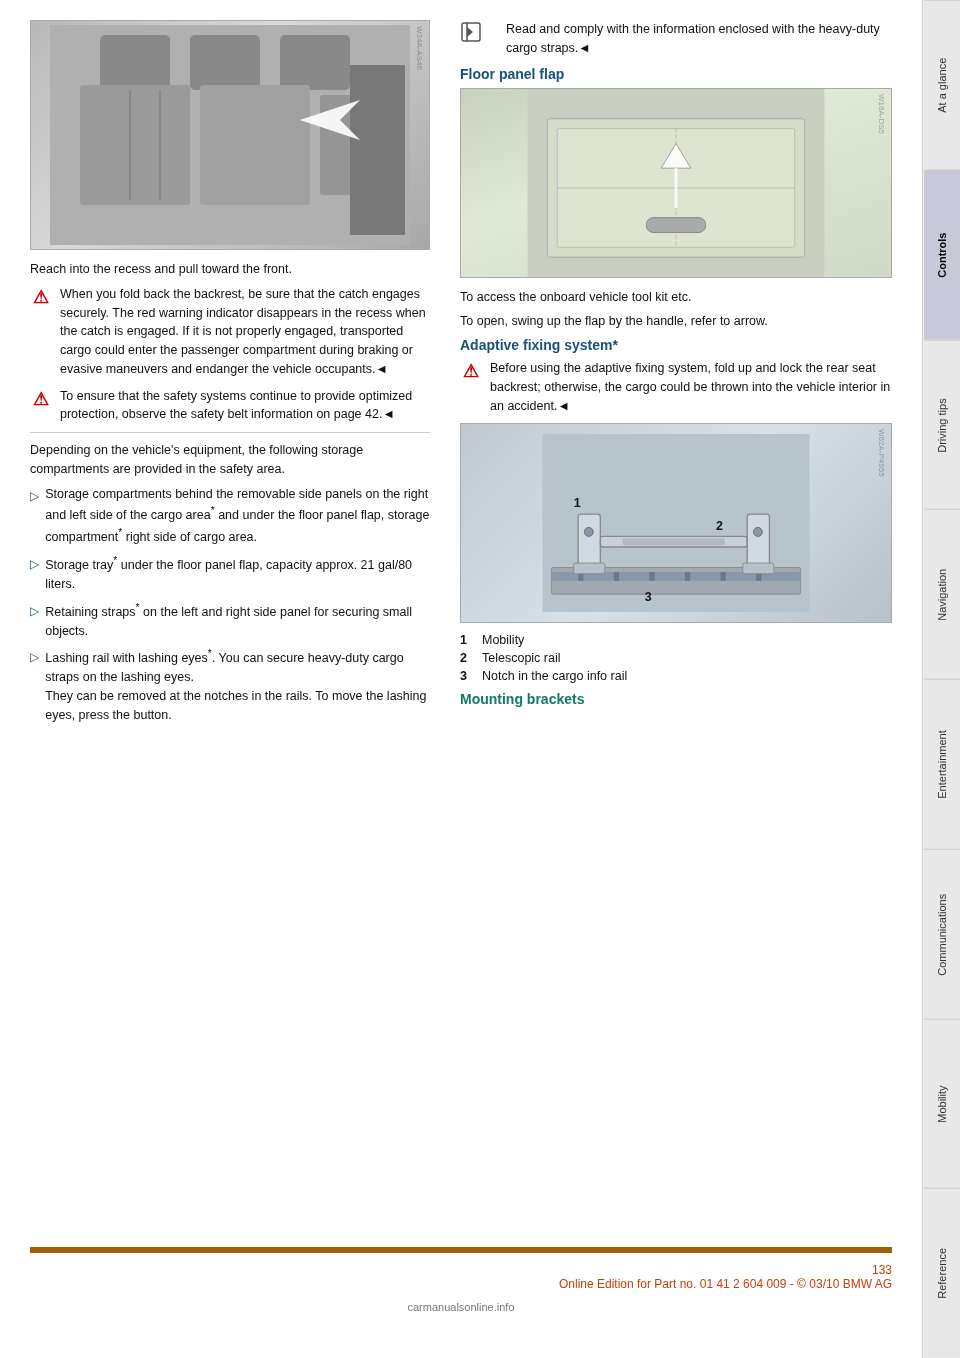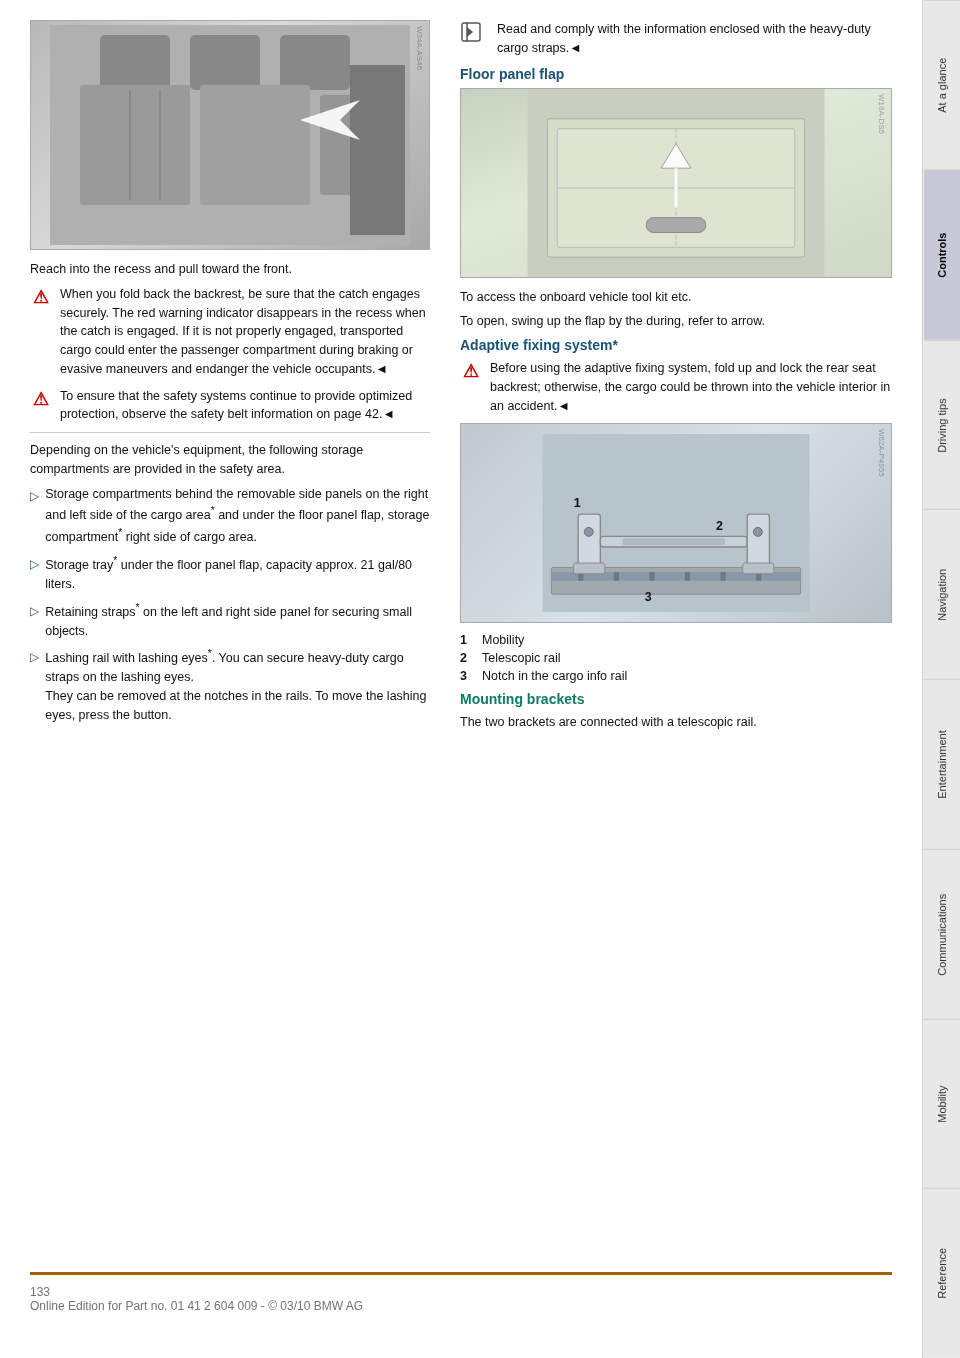--- a/index.html
+++ b/index.html
@@ -207,21 +207,21 @@
     .warning-text {
       font-size: 12.5px;
       line-height: 1.5;
       color: #111;
       flex: 1;
     }
 
     
     .note-box {
       display: flex;
-      gap: 15px;
+      gap: 24px;
       margin-bottom: 8px;
       align-items: flex-start;
     }
 
     .note-icon {
       width: 22px;
       height: 22px;
       flex-shrink: 0;
       display: flex;
       align-items: center;
@@ -266,25 +266,25 @@
     }
 
     .num {
       font-weight: bold;
       flex-shrink: 0;
       width: 14px;
     }
 
     
     .page-footer {
-      text-align: left;
+      text-align: right;
       padding: 10px 0 5px;
       font-size: 12px;
-      color: #737373;
-      border-top: 3px solid #a16207;
+      color: #c2410c;
+      border-top: 6px solid #a16207;
       margin-top: 10px;
     }
 
     
     .bottom-watermark {
       text-align: center;
       font-size: 11px;
       color: #777;
       padding: 5px 0;
     }
@@ -402,21 +402,21 @@
               <rect x="120" y="130" width="60" height="15" rx="7" fill="#aaa" stroke="#888" stroke-width="1"></rect>
 
               <polygon points="150,55 165,80 135,80" fill="white" opacity="0.9" stroke="#999" stroke-width="1"></polygon>
               <line x1="150" y1="80" x2="150" y2="120" stroke="white" stroke-width="3" opacity="0.9"></line>
             </svg>
             <div class="watermark">W16A-DS5</div>
           </div>
         </div>
 
         <p class="body-text">To access the onboard vehicle tool kit etc.</p>
-        <p class="body-text">To open, swing up the flap by the during, refer to arrow.</p>
+        <p class="body-text">To open, swing up the flap by the handle, refer to arrow.</p>
 
         <h3 class="section-heading blue">Adaptive fixing system*</h3>
 
 
         <div class="warning-box">
           <div class="warning-icon triangle">⚠</div>
           <p class="warning-text">Before using the adaptive fixing system, fold up and lock the rear seat backrest; otherwise, the cargo could be thrown into the vehicle interior in an accident.◄</p>
         </div>
 
         <div class="doc-image adaptive-image">
@@ -466,30 +466,30 @@
             <span class="num">2</span>
             <span>Telescopic rail</span>
           </div>
           <div class="numbered-item">
             <span class="num">3</span>
             <span>Notch in the cargo info rail</span>
           </div>
         </div>
 
         <h3 class="section-heading teal">Mounting brackets</h3>
-        <p class="body-text">The two brackets are connected with a telescopic rail.</p>
 
       </div>
     </div>
 
     <div class="page-footer">
       <span>133</span><br>
       <span>Online Edition for Part no. 01 41 2 604 009 - © 03/10 BMW AG</span>
     </div>
 
+    <div class="bottom-watermark">carmanualsonline.info</div>
 
   </div>
 
   <div class="sidebar">
     <div class="sidebar-tab">At a glance</div>
     <div class="sidebar-tab active">Controls</div>
     <div class="sidebar-tab">Driving tips</div>
     <div class="sidebar-tab">Navigation</div>
     <div class="sidebar-tab">Entertainment</div>
     <div class="sidebar-tab">Communications</div>

